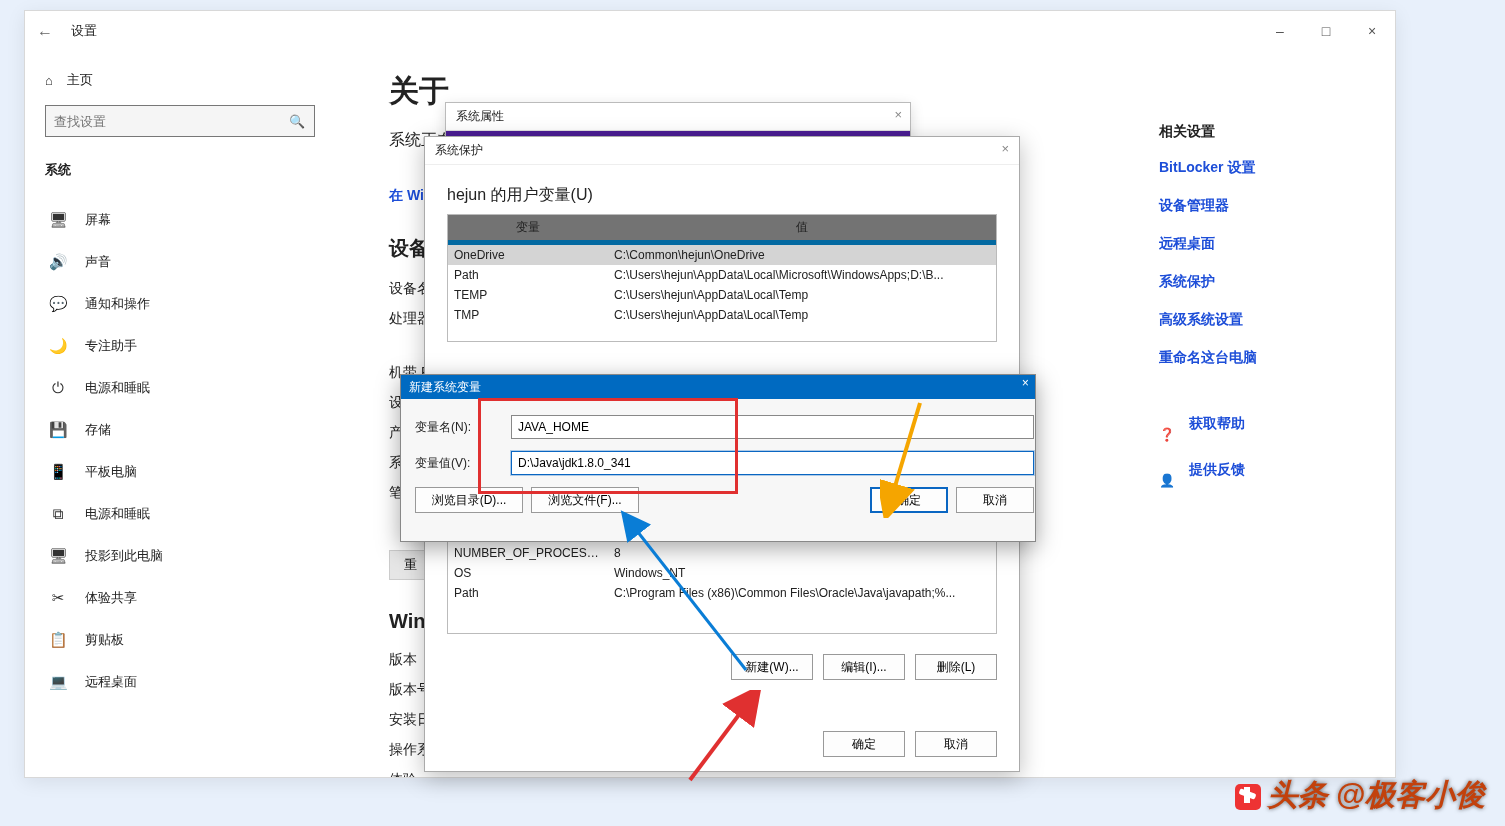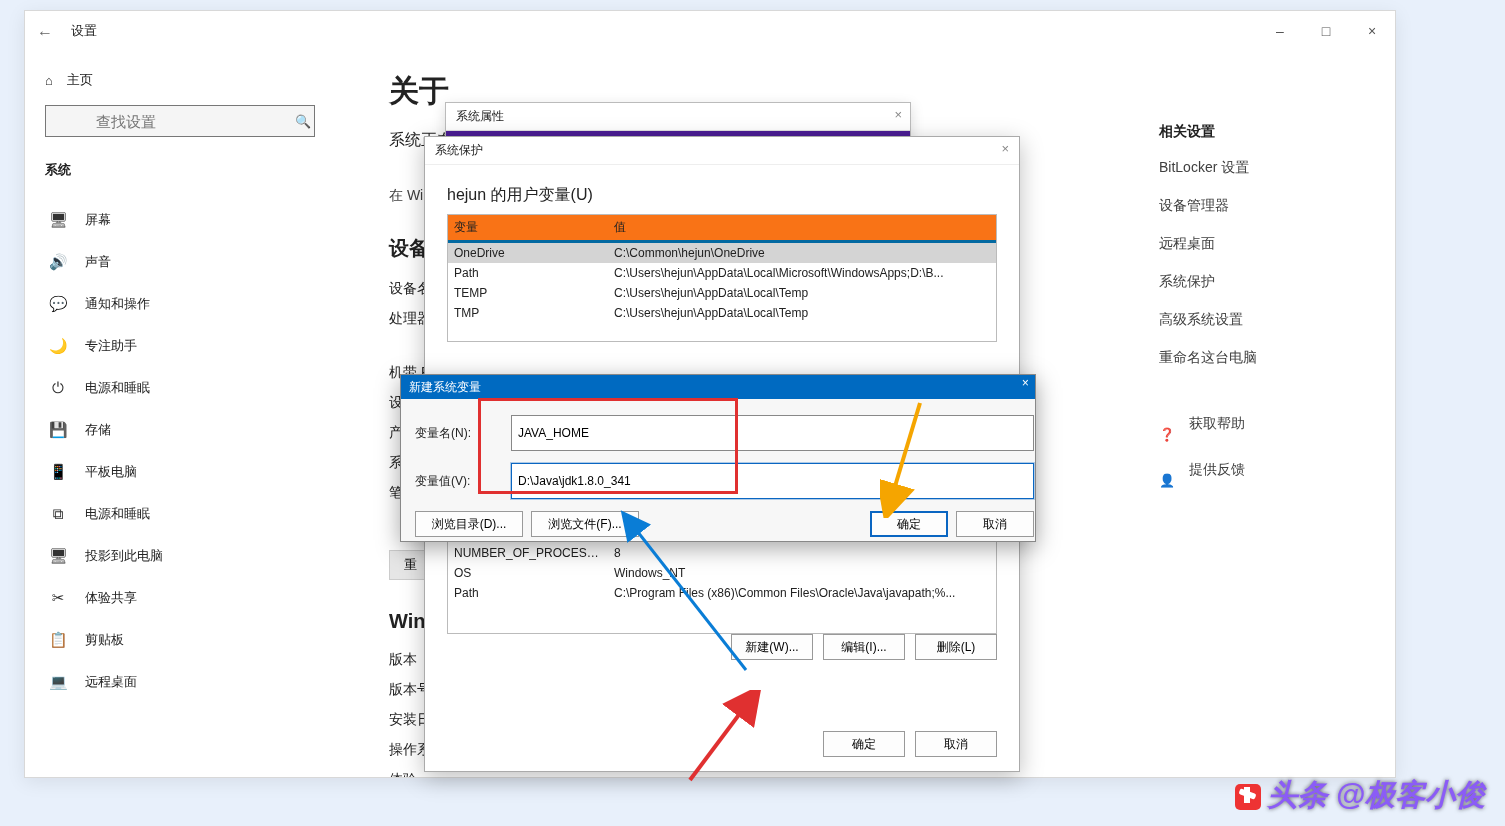--- a/index.html
+++ b/index.html
@@ -22,28 +22,28 @@
   box-shadow: 0 4px 18px rgba(0,0,0,0.08);
 }
 .titlebar { height: 40px; display: flex; align-items: center; }
 .titlebar .back { width: 40px; text-align: center; color: #666; font-size: 16px; }
 .titlebar .title { margin-left: 6px; font-size: 13px; }
 .win-controls { position: absolute; right: 0; top: 0; display: flex; }
 .win-controls span { width: 46px; height: 40px; display:flex; align-items:center; justify-content:center; color:#555; font-size:14px; }
 .sidebar { position:absolute; left:0; top:40px; width:312px; height:728px; padding: 20px 20px 0 20px; overflow:hidden; }
 .home-row { display:flex; align-items:center; gap:14px; margin-bottom:16px; }
 .search-box { width:270px; height:32px; border:1px solid #777; background:#f5f5f5; display:flex; align-items:center; padding:0 8px; margin-bottom:24px; }
-.search-box input { flex:1; border:none; outline:none; background:transparent; font-size:15px;margin-left:42px; }
+.search-box input { flex:1; border:none; outline:none; background:transparent; font-size:13px; }
 .section-label { font-weight:600; margin:8px 0 20px 0; }
 .nav-item { display:flex; align-items:center; gap:18px; height:42px; padding-left:4px; cursor:pointer; color:#222; }
 .nav-item .ic { width:18px; text-align:center; color:#333; font-size:15px; }
 .main { position:absolute; left:336px; top:40px; width:770px; height:726px; padding: 20px 0 0 28px; overflow:hidden; }
 .main h1 { font-size:30px; font-weight:600; margin-bottom:18px; }
 .sub1 { font-size:16px; margin-bottom:36px; }
-.link { color:#404040; cursor:pointer; }
+.link { color:#1d4ed8; cursor:pointer;font-weight:bold; }
 .main h2 { font-size:20px; font-weight:600; margin-bottom:18px; }
 .kv { font-size:14px; margin-bottom:12px; }
 .gray-btn { margin-top:6px; padding:5px 14px; font-size:13px; background:#e6e6e6; border:1px solid #ccc; }
 .related { position:absolute; left:1134px; top:112px; width:240px; }
 .related h3 { font-size:14px; font-weight:600; margin-bottom:18px; }
 .related .link { display:block; margin-bottom:20px; font-size:14px; }
 .help-row { display:flex; align-items:center; gap:14px; margin-top:8px; }
 .help-row .ic { width:16px; color:#555; }
 
 
@@ -51,52 +51,52 @@
 .sysprops-title { height:28px; display:flex; align-items:center; padding:0 10px; background:#fff; border-bottom:1px solid #e0e0e0; font-size:12px; }
 .sysprops .close { position:absolute; right:8px; top:4px; color:#888; }
 
 
 .envdlg { position:absolute; left:424px; top:136px; width:596px; height:636px; background:#fff; border:1px solid #aaa; box-shadow:0 6px 22px rgba(0,0,0,0.25); }
 .envdlg .dlg-title { height:28px; background:#fff; display:flex; align-items:center; padding:0 10px; font-size:12px; border-bottom:1px solid #eee; }
 .envdlg .close { position:absolute; right:10px; top:4px; color:#888; }
 .env-content { padding:20px 22px 0 22px; }
 .fieldset-label { font-size:16px; margin-bottom:8px; }
 .var-table { width:100%; border:1px solid #bbb; font-size:12px; background:#fff; }
-.var-table .hdr { display:flex; background:#f97316; border-bottom:3px solid #0369a1; }
+.var-table .hdr { display:flex; background:#737373; border-bottom:5px solid #0369a1;text-align:center; }
 .var-table .hdr div { padding:4px 6px; }
 .var-table .row { display:flex; }
 .var-table .row.sel { background:#d4d4d4; }
 .var-table .row div { padding:3px 6px; white-space:nowrap; overflow:hidden; text-overflow:ellipsis; }
 .col-a { width:160px; }
 .col-b { flex:1; }
-.btn-row { display:flex; justify-content:flex-end; gap:10px; margin:0 0 8px; }
+.btn-row { display:flex; justify-content:flex-end; gap:10px; margin:20px 0 8px; }
 .btn-row button, .footer-btns button { width:82px; height:26px; font-size:12px; background:#fdfdfd; border:1px solid #999; }
 .footer-btns { display:flex; justify-content:flex-end; gap:10px; position:absolute; bottom:14px; right:22px; }
 
 
 .newvar { position:absolute; left:400px; top:374px; width:636px; height:168px; background:#f7f7f7; border:1px solid #888; box-shadow:0 6px 22px rgba(0,0,0,0.35); }
 .newvar .title { height:24px; background:#006ac1; color:#fff; font-size:12px; display:flex; align-items:center; padding:0 8px;font-family:Liberation Mono, monospace; }
 .newvar .title .close { position:absolute; right:6px; top:2px; color:#fff; }
 .newvar .body { padding:16px 1px 10px 14px; }
 .newvar-row { display:flex; align-items:center; margin-bottom:12px; }
 .newvar-row label { width:96px; font-size:12px; }
-.newvar-row input { flex:1; height:36px; padding:0 6px; font-size:12px; border:1px solid #888; background:#fff; }
+.newvar-row input { flex:1; height:24px; padding:0 6px; font-size:12px; border:1px solid #888; background:#fff; }
 .newvar-row input.focus { border:1px solid #0a66c2; outline:1px solid rgba(10,102,194,0.3); }
 .redbox2 { position:absolute; pointer-events:none; border:3px solid #e03030; left:478px; top:398px; width:260px; height:96px; z-index:60; }
 .newvar-btns { display:flex; gap:8px; margin-top:6px; }
 .newvar-btns .left { display:flex; gap:8px;align-items:center; }
 .newvar-btns .spacer { flex:1; }
 .newvar-btns button { width:108px; height:26px; font-size:12px; background:#fdfdfd; border:1px solid #999; }
 .newvar-btns button.short { width:78px; }
 .newvar-btns button.primary { border:2px solid #0a66c2; }
 
 
 svg.annot { position:absolute; pointer-events:none; z-index:70; }
 
-.watermark { position:absolute; right:20px; bottom:10px; font-size:30px; font-weight:700; color:#8b5cf6; text-shadow:0 0 4px rgba(0,0,0,0.6); font-style:italic; z-index:90; }
+.watermark { position:absolute; right:20px; bottom:10px; font-size:30px; font-weight:700; color:#c2410c; text-shadow:0 0 4px rgba(0,0,0,0.6); font-style:italic; z-index:90; }
 .wm-icon { display:inline-block; width:26px; height:26px; background:#e33; border-radius:5px; margin-right:6px; vertical-align:middle; position:relative; }
 .wm-icon::after { content:""; position:absolute; left:9px; top:3px; width:6px; height:16px; background:#fff; }
 .wm-icon::before { content:""; position:absolute; left:4px; top:7px; width:17px; height:6px; background:#fff; border-radius:2px; transform:rotate(20deg); }
 
 .sys-table2-wrap { margin-top:30px; }
 </style>
 </head>
 <body>
 
 <div class="settings-window">

